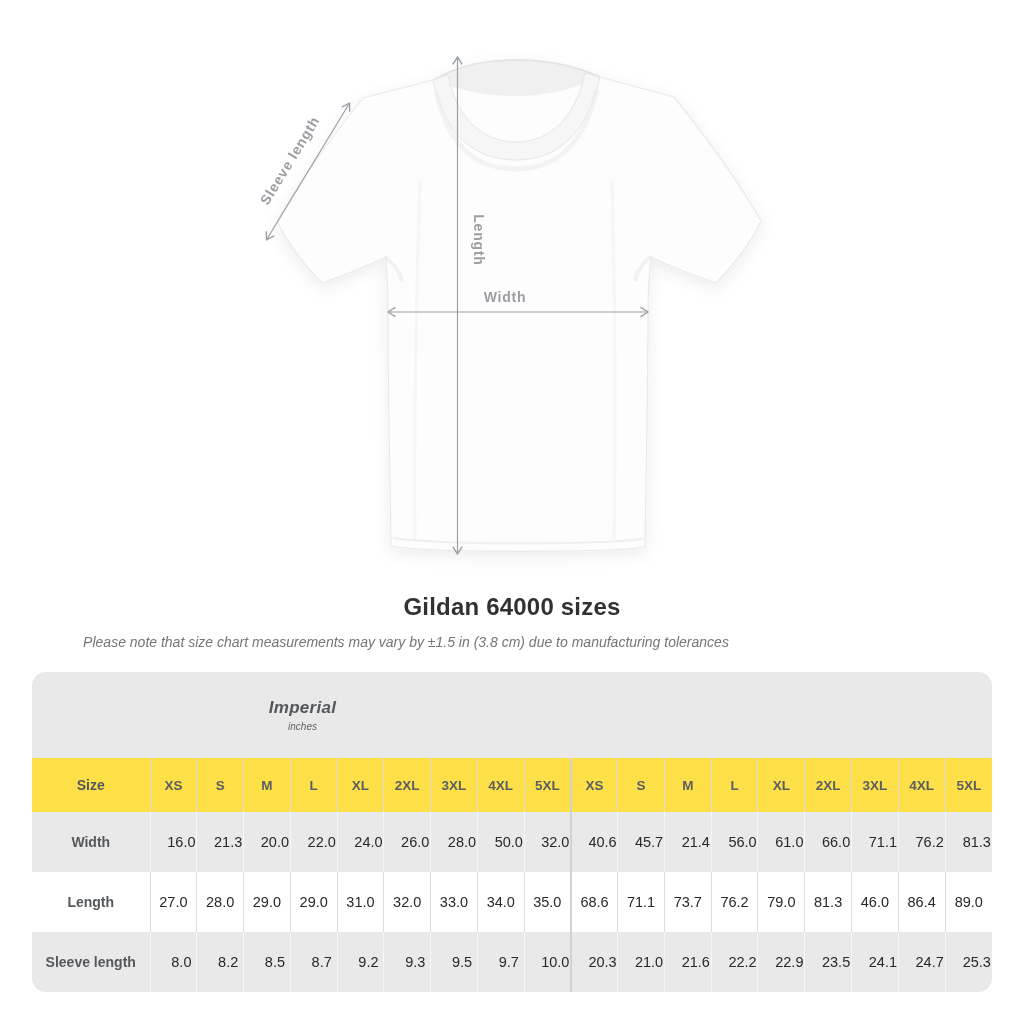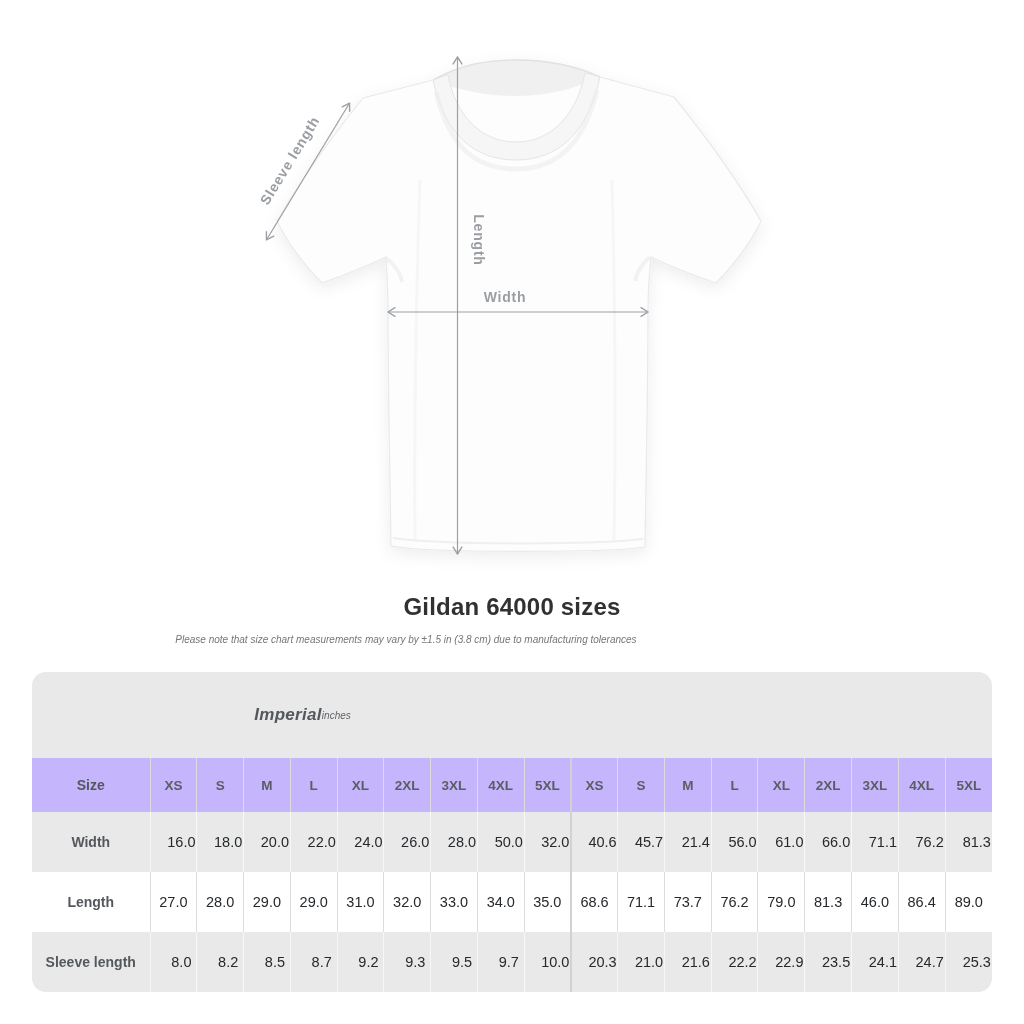--- a/index.html
+++ b/index.html
@@ -8,36 +8,36 @@
 
   
   .figure-svg { position:absolute; left:0; top:0; width:1024px; height:580px; }
   .ann-text { font-family:"Liberation Sans", sans-serif; font-size:14px; font-weight:bold;
               fill:#9a9ea3; letter-spacing:0.8px; }
 
   
   .title { position:absolute; top:577px; left:0; width:1024px; text-align:center;
            font-size:24px; font-weight:bold; color:#2f3133; letter-spacing:0.2px;margin-top:16px; }
   .note  { position:absolute; top:634px; left:0; width:812px; text-align:center;
-           font-size:10px; font-style:italic; color:#737678; }
+           font-size:14px; font-style:italic; color:#737678; }
 
   
   .size-table { position:absolute; left:32px; top:672px; width:960px; height:320px;
                 border-radius:14px; overflow:hidden; background:#ffffff; }
   .unit-band { display:flex; height:86px; background:#e9e9e9; }
-  .unit-cell { display:flex; justify-content:center; align-items:center; row-gap:3px; }
+  .unit-cell { display:flex; flex-direction:column; justify-content:center; align-items:center; row-gap:3px; }
   .unit-cell.imperial { width:541px; }
   .unit-cell.metric   { width:419px; }
   .unit-label { font-size:17px; font-weight:bold; font-style:italic; color:#54585c; letter-spacing:0.3px; }
   .unit-sub   { font-size:10px; font-style:italic; color:#5f6367; }
 
   table.sizes { width:960px; border-collapse:collapse; table-layout:fixed; }
   table.sizes th, table.sizes td { padding:0; text-align:center; vertical-align:middle; }
 
-  tr.header-row       { height:54px; background:#c4b5fd; }
+  tr.header-row       { height:54px; background:#fde047; }
   tr.gray             { height:60px; background:#e9e9e9; }
   tr.white            { height:60px; background:#ffffff; }
 
   th.size-label, th.row-label { font-size:14px; font-weight:bold; color:#54585c; }
   th.col-head { font-size:13.5px; font-weight:bold; color:#5a5e62; }
   td.val      { font-size:14.5px; font-weight:normal; color:#26292c; }
 
   
   tr.header-row th + th,
   tr.white th + td, tr.white td + td { border-left:1px solid #dcdcdc;margin-left:36px; }
@@ -159,21 +159,21 @@
             <th class="col-head">2XL</th>
             <th class="col-head">3XL</th>
             <th class="col-head">4XL</th>
             <th class="col-head">5XL</th>
           </tr>
       </thead>
       <tbody id="table-body">
           <tr class="gray">
             <th class="row-label">Width</th>
             <td class="val">16.0</td>
-            <td class="val">18.0</td>
+            <td class="val">21.3</td>
             <td class="val">20.0</td>
             <td class="val">22.0</td>
             <td class="val">24.0</td>
             <td class="val">26.0</td>
             <td class="val">28.0</td>
             <td class="val">50.0</td>
             <td class="val">32.0</td>
             <td class="val unit-start">40.6</td>
             <td class="val">45.7</td>
             <td class="val">21.4</td>

